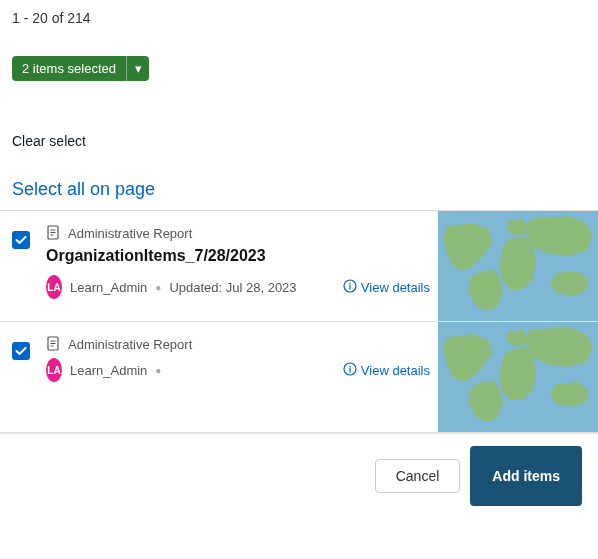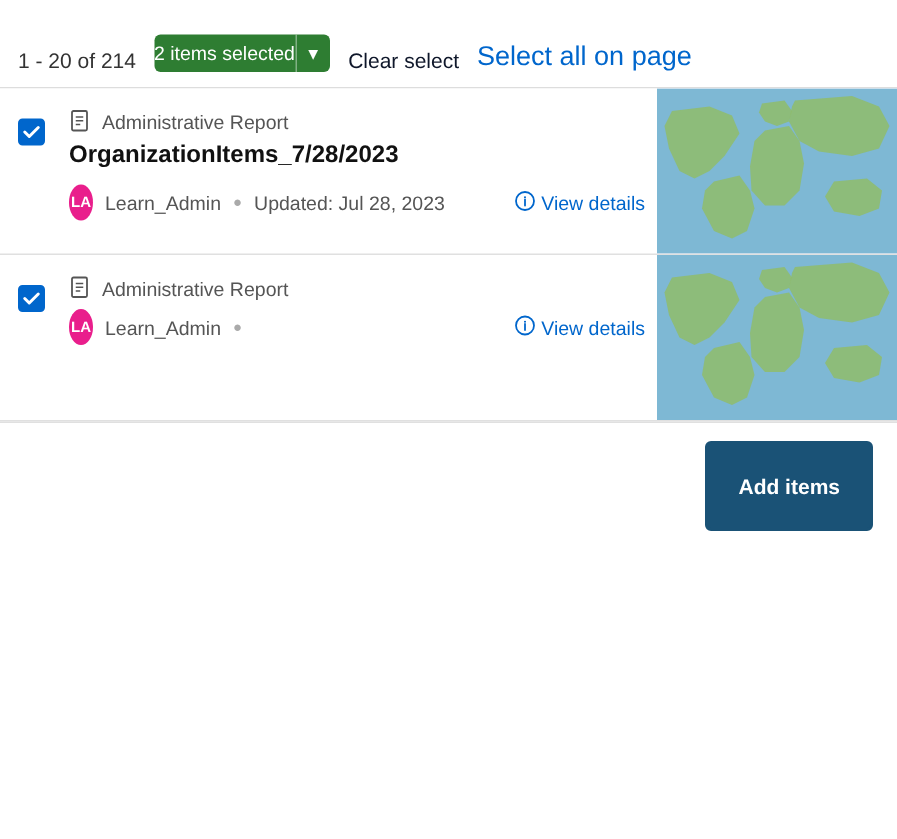--- a/index.html
+++ b/index.html
@@ -8,43 +8,44 @@
       background: #fff;
       width: 598px;
       min-height: 559px;
       font-size: 14px;
       color: #333;
     }
 
     
     .header-bar {
       display: flex;
-      align-items: flex-end;
+      align-items: flex-start;
       padding: 10px 12px;
       border-bottom: 1px solid #ddd;
       background: #fff;
-      gap: 12px;
+      gap: 30px;
+      flex-direction: column;
     }
     .pagination-text {
       font-size: 14px;
       color: #333;
       white-space: nowrap;
     }
     .selected-badge {
       display: flex;
       align-items: center;
       background: #2e7d32;
       color: #fff;
       border-radius: 4px;
       overflow: hidden;
       font-size: 13px;
       font-weight: 500;
     }
     .selected-badge-label {
-      padding: 5px 0;
+      padding: 5px 10px;
     }
     .selected-badge-arrow {
       padding: 5px 8px;
       border-left: 1px solid rgba(255,255,255,0.4);
       cursor: pointer;
       display: flex;
       align-items: center;
     }
     .clear-select-btn {
       color: #0f172a;
@@ -333,14 +334,15 @@
         <path d="M72,28 L88,25 L95,35 L98,50 L95,68 L85,78 L72,78 L63,68 L62,52 L65,35 Z" fill="#8fbc6a" opacity="0.85"></path>
         <path d="M92,8 L130,5 L148,12 L155,25 L148,40 L130,45 L108,42 L95,35 L88,22 L90,12 Z" fill="#8fbc6a" opacity="0.85"></path>
         <path d="M118,62 L140,60 L150,68 L148,80 L135,85 L118,82 L112,72 Z" fill="#8fbc6a" opacity="0.85"></path>
       </svg>
     </div>
   </div>
 
 </div>
 
 <div class="footer-bar">
+  <button class="cancel-btn">Cancel</button>
   <button class="add-items-btn">Add items</button>
 </div>
 
 </body></html>

